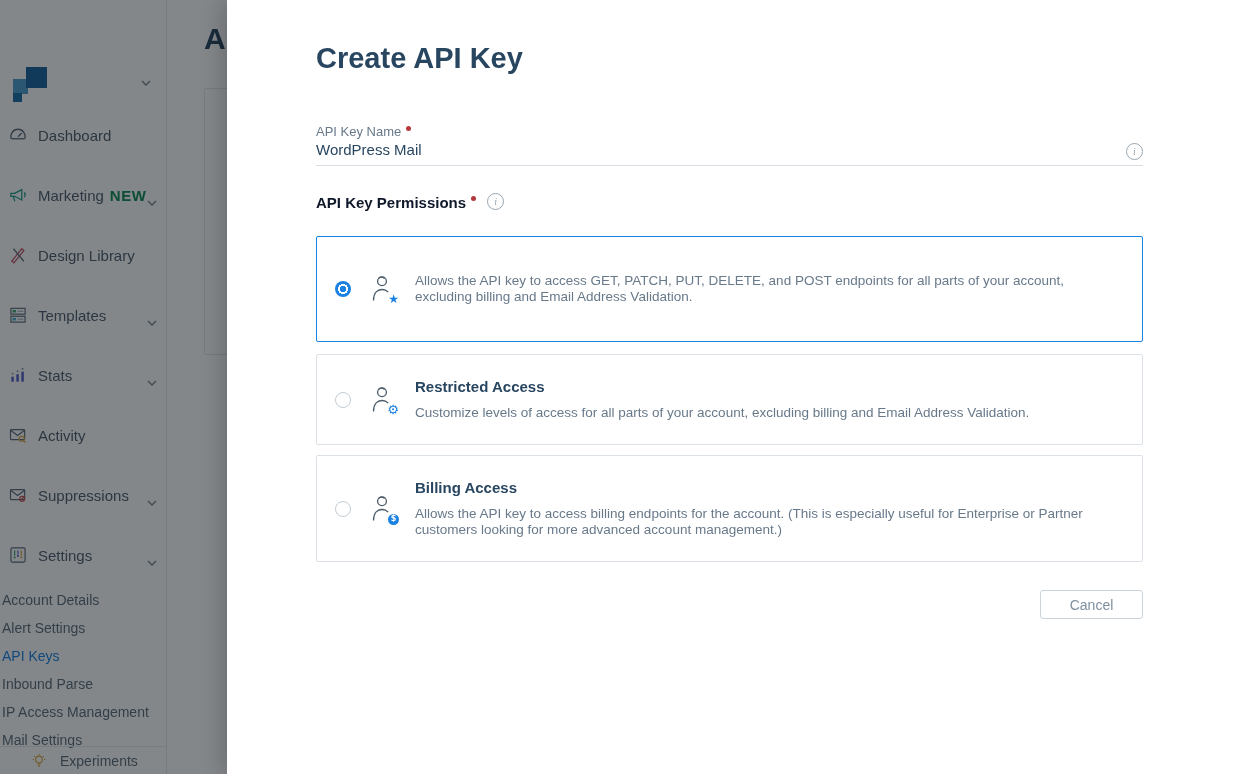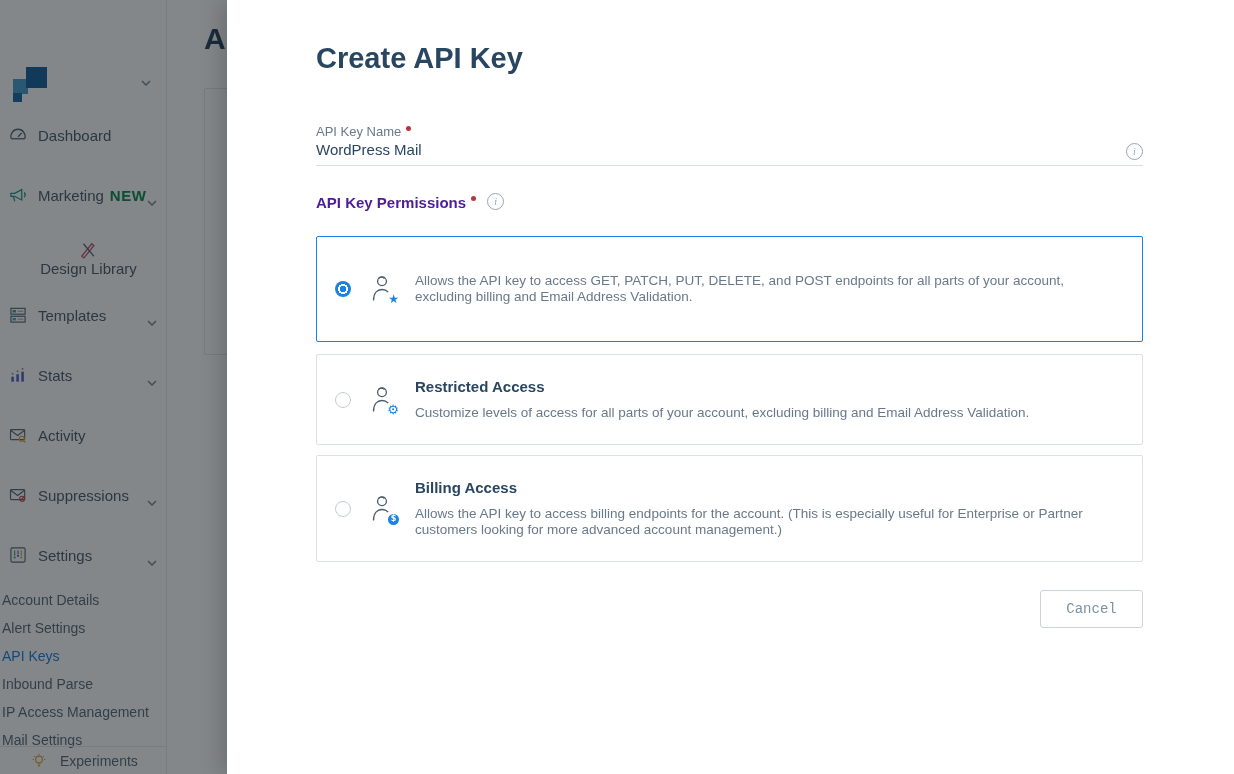--- a/index.html
+++ b/index.html
@@ -22,21 +22,21 @@
   .sq-light { left:13px; top:49px; width:15px; height:15px; background:#4e9ed1; }
   .sq-big   { left:26px; top:37px; width:21px; height:21px; background:#16629e; }
   .sq-small { left:13px; top:63px; width:9px;  height:9px;  background:#1c6ea8; }
   .acct-chevron { position:absolute; left:141px; top:42px; }
 
   .nav-item { position:absolute; left:0; width:167px; height:30px; display:flex; align-items:center; cursor:pointer; }
   .nav-item .ni-icon { width:20px; height:20px; margin-left:8px; flex:none; }
   .nav-item .ni-label { margin-left:10px; font-size:15px; color:#4e5f6d; white-space:nowrap; }
   .nav-badge { margin-left:6px; font-size:15px; font-weight:700; letter-spacing:0.5px; color:#0e8a52; }
   .nav-chevron { position:absolute; right:10px; top:12px; }
-  .ni-dashboard { top:120px; } .ni-marketing { top:180px; } .ni-design { top:240px;flex-direction:column; }
+  .ni-dashboard { top:120px; } .ni-marketing { top:180px; } .ni-design { top:240px; }
   .ni-templates { top:300px; } .ni-stats { top:360px; } .ni-activity { top:420px; }
   .ni-suppressions { top:480px; } .ni-settings { top:540px; }
 
   .sub-item { position:absolute; left:0; width:167px; height:20px; font-size:14px; color:#5d6e7b; padding-left:2px; display:flex; align-items:center; cursor:pointer; white-space:nowrap; }
   .sub-item.active { color:#1a82e2; }
   .si-0 { top:590px; } .si-1 { top:618px; } .si-2 { top:646px; } .si-3 { top:674px; } .si-4 { top:702px; } .si-5 { top:730px; }
 
   .sidebar-sep { position:absolute; left:0; top:746px; width:167px; height:1px; background:#e4e8eb; }
   .sidebar-footer { position:absolute; left:0; top:747px; width:167px; height:27px; display:flex; align-items:center; cursor:pointer; }
   .sidebar-footer .sf-icon { width:18px; height:18px; margin-left:30px; flex:none; }
@@ -50,21 +50,21 @@
   .modal-title { position:absolute; left:89px; top:42px; font-size:29px; font-weight:700; color:#294661; }
 
   .field-label { position:absolute; left:89px; top:124px; font-size:13px; color:#68798a; display:flex; align-items:flex-start; }
   .req-dot { display:inline-block; width:5px; height:5px; border-radius:50%; background:#b5373c; margin-left:5px; margin-top:2px; }
   .name-input { position:absolute; left:89px; top:141px; width:780px; border:none; outline:none; background:transparent; font-family:"Liberation Sans",sans-serif; font-size:15px; color:#294661; padding:0; }
   .name-underline { position:absolute; left:89px; top:165px; width:827px; height:1px; background:#d8dee3; }
   .info-circle { width:17px; height:17px; border:1px solid #97a6b2; border-radius:50%; color:#97a6b2; font-size:10px; font-style:italic; font-family:"Liberation Serif",serif; display:flex; align-items:center; justify-content:center; cursor:pointer; flex:none; }
   .info-name { position:absolute; left:899px; top:143px; }
 
   .perm-header { position:absolute; left:89px; top:194px; display:flex; align-items:flex-start; }
-  .perm-label { font-size:15px; font-weight:700; color:#4c1d95; }
+  .perm-label { font-size:15px; font-weight:700; color:#0f172a; }
   .perm-header .info-circle { margin-left:11px; margin-top:-1px; }
 
   .opt-card { position:absolute; left:89px; width:827px; background:#fff; border:1px solid #dbe1e6; border-radius:2px; display:flex; align-items:center; padding-left:18px; padding-right:35px; cursor:pointer; }
   .opt-card.selected { border:1px solid #1a82e2; }
   .oc-0 { top:236px; height:106px; }
   .oc-1 { top:354px; height:91px; }
   .oc-2 { top:455px; height:107px; }
 
   .radio { width:16px; height:16px; border-radius:50%; flex:none; }
   .radio.on  { background:radial-gradient(circle, #1a82e2 0 3px, #ffffff 3px 5px, #1a82e2 5px 8px); }
@@ -73,21 +73,21 @@
   .opt-icon { position:relative; width:28px; height:30px; margin-left:18px; flex:none; }
   .opt-badge { position:absolute; right:-2px; bottom:-1px; color:#1a82e2; font-size:12px; line-height:12px; font-family:"DejaVu Sans",sans-serif; }
   .opt-badge.gear { font-size:13px; }
   .opt-badge.dollar { width:11px; height:11px; border-radius:50%; background:#1a82e2; color:#fff; font-size:8px; font-weight:700; display:flex; align-items:center; justify-content:center; }
 
   .opt-text { margin-left:18px; flex:1; }
   .opt-title { font-size:15px; font-weight:700; color:#294661; margin-bottom:10px; }
   .opt-desc { font-size:13.5px; line-height:16.5px; color:#68798a; max-width:700px; }
 
   .btn-row { position:absolute; left:89px; top:590px; width:827px; display:flex; justify-content:flex-end; gap:13px; }
-  .btn { height:38px; border-radius:3px; font-family:Liberation Mono, monospace; font-size:14px; display:flex; align-items:center; justify-content:center; cursor:pointer; }
+  .btn { height:29px; border-radius:3px; font-family:Liberation Sans, sans-serif; font-size:14px; display:flex; align-items:center; justify-content:center; cursor:pointer; }
   .btn-cancel { width:103px; background:#fff; border:1px solid #ccd4da; color:#7f909e; }
   .btn-primary { width:145px; background:#1a82e2; border:1px solid #1a82e2; color:#fff; font-weight:700; }
 </style>
 </head>
 <body>
 
 <div class="page">
 
   <div class="bg-title">API Keys</div>
   <div class="bg-card"></div>

